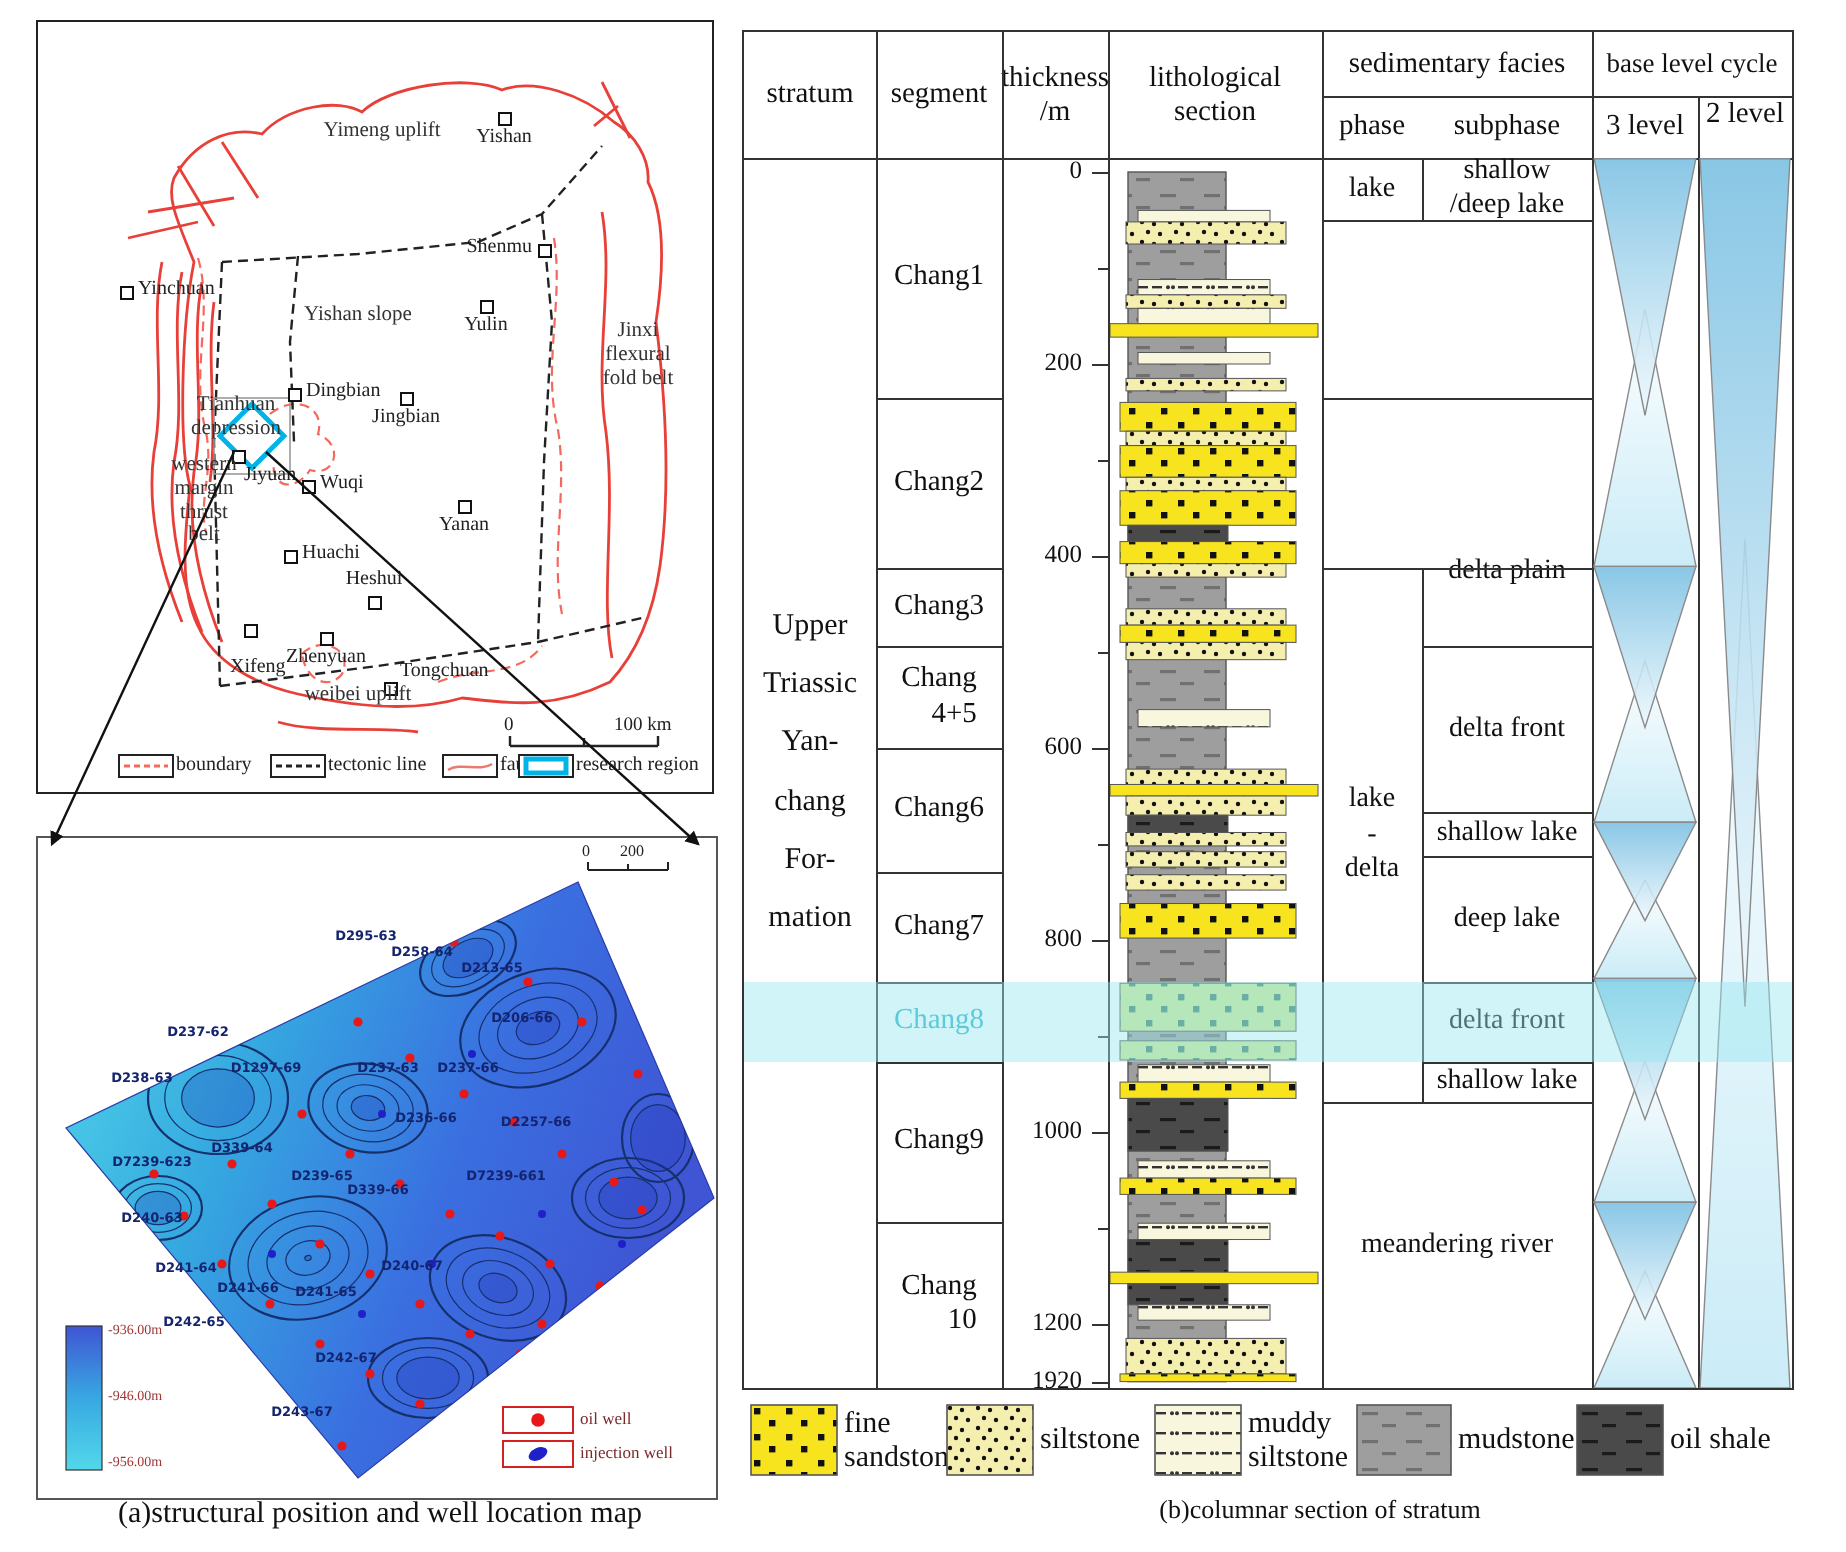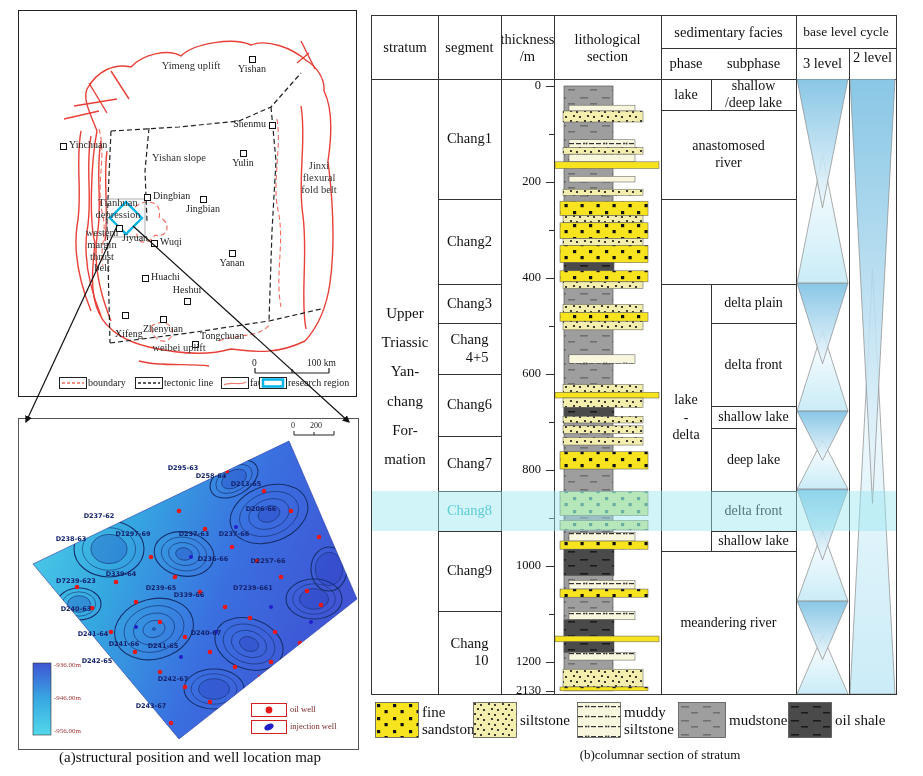--- a/index.html
+++ b/index.html
@@ -378,21 +378,21 @@
         <div class="tick-label" style="left:0;top:191px;">400</div>
         <div class="tick" style="left:45px;top:295px;width:8px;"></div>
         <div class="tick-label" style="left:0;top:287px;">600</div>
         <div class="tick" style="left:45px;top:391px;width:8px;"></div>
         <div class="tick-label" style="left:0;top:383px;">800</div>
         <div class="tick" style="left:45px;top:487px;width:8px;"></div>
         <div class="tick-label" style="left:0;top:479px;">1000</div>
         <div class="tick" style="left:45px;top:583px;width:8px;"></div>
         <div class="tick-label" style="left:0;top:575px;">1200</div>
         <div class="tick" style="left:45px;top:611.8px;width:8px;"></div>
-        <div class="tick-label" style="left:0;top:603.8px;">2130</div>
+        <div class="tick-label" style="left:0;top:603.8px;">1920</div>
         <div class="tick" style="left:48px;top:55px;width:5px;"></div>
         <div class="tick" style="left:48px;top:151px;width:5px;"></div>
         <div class="tick" style="left:48px;top:247px;width:5px;"></div>
         <div class="tick" style="left:48px;top:343px;width:5px;"></div>
         <div class="tick" style="left:48px;top:439px;width:5px;"></div>
         <div class="tick" style="left:48px;top:535px;width:5px;"></div>
       </div>
     <div class="abs" style="left:183px;top:63px;width:106px;height:615px;">
       <svg id="lithSvg" width="106" height="615" viewBox="0 0 106 615">
           <defs>
@@ -472,30 +472,29 @@
           <rect x="0" y="557.0799999999999" width="104" height="5.760000000000105" fill="#f7e41f" stroke="#555" stroke-width="0.5"></rect>
           <rect x="9" y="562.84" width="50" height="10.559999999999945" fill="url(#pat-os)" stroke="#555" stroke-width="0.5"></rect>
           <rect x="14" y="573.4" width="66" height="7.67999999999995" fill="url(#pat-ms)" stroke="#555" stroke-width="0.5"></rect>
           <rect x="8" y="590.1999999999999" width="80" height="17.75999999999999" fill="url(#pat-st)" stroke="#555" stroke-width="0.5"></rect>
           <rect x="5" y="607.9599999999999" width="88" height="3.840000000000032" fill="url(#pat-fs)" stroke="#555" stroke-width="0.5"></rect>
         </svg>
     </div>
     <div id="facCells" class="abs" style="left:289px;top:63px;width:135px;height:615px;">
         <div class="fac" style="left:0px;top:0px;width:50px;height:30.75px;">lake</div>
         <div class="hline" style="left:0;top:30.75px;width:135px;"></div>
-        <div class="fac" style="left:0px;top:30.75px;width:135px;height:89.17500000000001px;">anastomosed<br>river</div>
         <div class="hline" style="left:0;top:119.925px;width:135px;"></div>
         <div class="hline" style="left:0;top:204.79500000000002px;width:135px;"></div>
         <div class="fac" style="left:0px;top:204.79500000000002px;width:50px;height:267.525px;">lake<br>-<br>delta</div>
         <div class="hline" style="left:0;top:472.32px;width:135px;"></div>
         <div class="fac" style="left:0px;top:472.32px;width:135px;height:142.67999999999998px;">meandering river</div>
         <div class="hline" style="left:0;top:615px;width:135px;"></div>
         <div class="fac" style="left:50px;top:0px;width:85px;height:30.75px;">shallow<br>/deep lake</div>
         <div class="hline" style="left:50px;top:30.75px;width:85px;"></div>
-        <div class="fac" style="left:50px;top:204px;width:85px;height:39.36px;">delta plain</div>
+        <div class="fac" style="left:50px;top:187px;width:85px;height:39.36px;">delta plain</div>
         <div class="hline" style="left:50px;top:204.79500000000002px;width:85px;"></div>
         <div class="hline" style="left:50px;top:244.155px;width:85px;"></div>
         <div class="fac" style="left:50px;top:244.155px;width:85px;height:83.025px;">delta front</div>
         <div class="hline" style="left:50px;top:244.155px;width:85px;"></div>
         <div class="hline" style="left:50px;top:327.18px;width:85px;"></div>
         <div class="fac" style="left:50px;top:327.18px;width:85px;height:21.524999999999952px;">shallow lake</div>
         <div class="hline" style="left:50px;top:327.18px;width:85px;"></div>
         <div class="hline" style="left:50px;top:348.705px;width:85px;"></div>
         <div class="fac" style="left:50px;top:348.705px;width:85px;height:63.345000000000056px;">deep lake</div>
         <div class="hline" style="left:50px;top:348.705px;width:85px;"></div>

